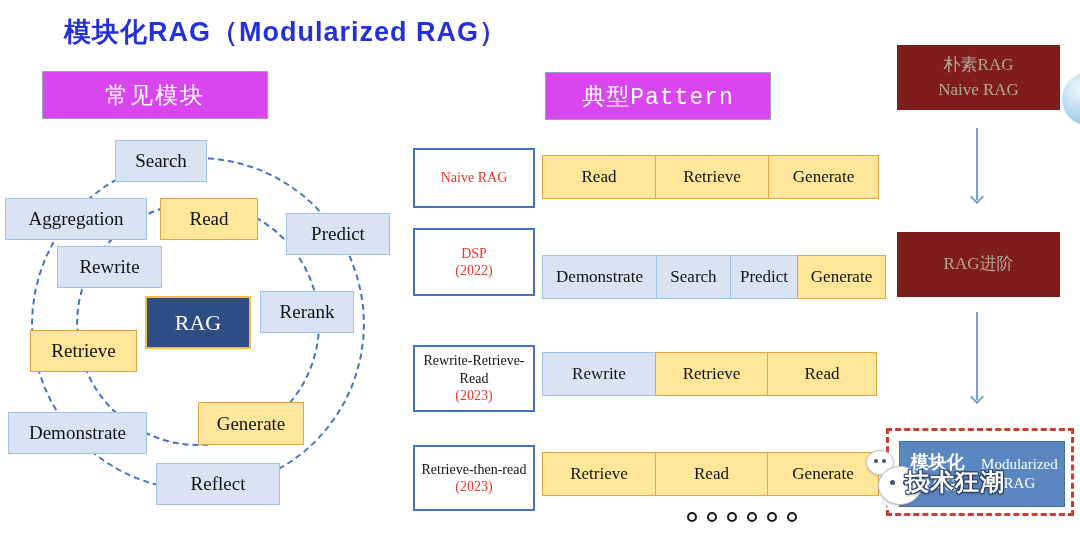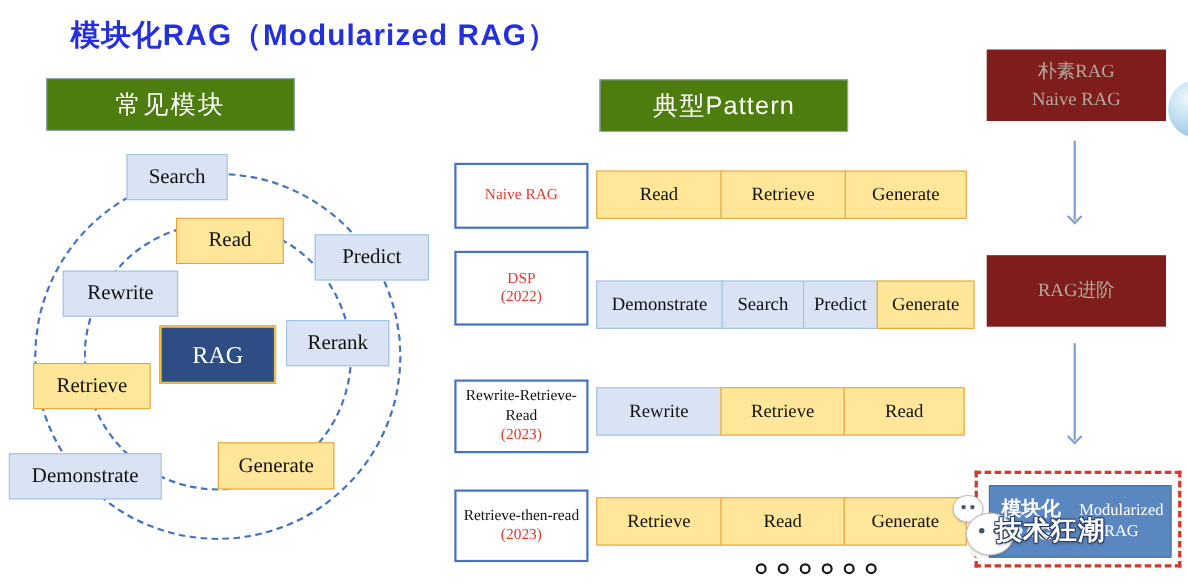--- a/index.html
+++ b/index.html
@@ -4,23 +4,23 @@
 <style>
   html,body{margin:0;padding:0;background:#fff;}
   #stage{position:relative;width:1080px;height:533px;background:#ffffff;overflow:hidden;
          font-family:"Liberation Serif",serif;}
 
   
   .title{position:absolute;left:64px;top:14px;font-size:27px;font-weight:bold;color:#2330dc;
          font-family:"Liberation Sans","DejaVu Sans",sans-serif;letter-spacing:1px;}
 
   
-  .sec-header{position:absolute;height:46px;background:#4d7c0f;border:1px solid #93a3c0;
+  .sec-header{position:absolute;height:46px;background:#d946ef;border:1px solid #93a3c0;
               color:#ffffff;display:flex;align-items:center;justify-content:center;
-              font-family:Liberation Sans, sans-serif;font-size:23px;letter-spacing:2px;}
+              font-family:Liberation Mono, monospace;font-size:23px;letter-spacing:2px;}
   #hdr-modules{left:42px;top:71px;width:224px;}
   #hdr-patterns{left:545px;top:72px;width:224px;letter-spacing:1px;}
 
   
   .dash-circle{position:absolute;border:2px dashed #4472c4;border-radius:50%;}
   #circle-outer{left:31px;top:157px;width:330px;height:330px;}
   #circle-inner{left:76px;top:202px;width:240px;height:240px;}
 
   
   .mod{position:absolute;display:flex;align-items:center;justify-content:center;
@@ -108,28 +108,30 @@
 
   <div class="title">模块化RAG（Modularized RAG）</div>
 
   <div class="sec-header" id="hdr-modules">常见模块</div>
   <div class="sec-header" id="hdr-patterns">典型Pattern</div>
 
   <div class="dash-circle" id="circle-outer"></div>
   <div class="dash-circle" id="circle-inner"></div>
 
   <div class="mod" id="m-search">Search</div>
+  <div class="mod" id="m-aggregation">Aggregation</div>
   <div class="mod yellow" id="m-read">Read</div>
   <div class="mod" id="m-predict">Predict</div>
   <div class="mod" id="m-rewrite">Rewrite</div>
   <div class="mod" id="m-rerank">Rerank</div>
   <div class="mod" id="m-rag">RAG</div>
   <div class="mod yellow" id="m-retrieve">Retrieve</div>
   <div class="mod yellow" id="m-generate">Generate</div>
   <div class="mod" id="m-demonstrate">Demonstrate</div>
+  <div class="mod" id="m-reflect">Reflect</div>
 
   <div class="p-label red-name" id="lab-0">
     <div class="p-name">Naive RAG</div>
   </div>
   <div class="p-cells" id="cells-0">
     <div class="p-cell" style="width:112px">Read</div>
     <div class="p-cell" style="width:112px">Retrieve</div>
     <div class="p-cell" style="width:109px">Generate</div>
   </div>
 

